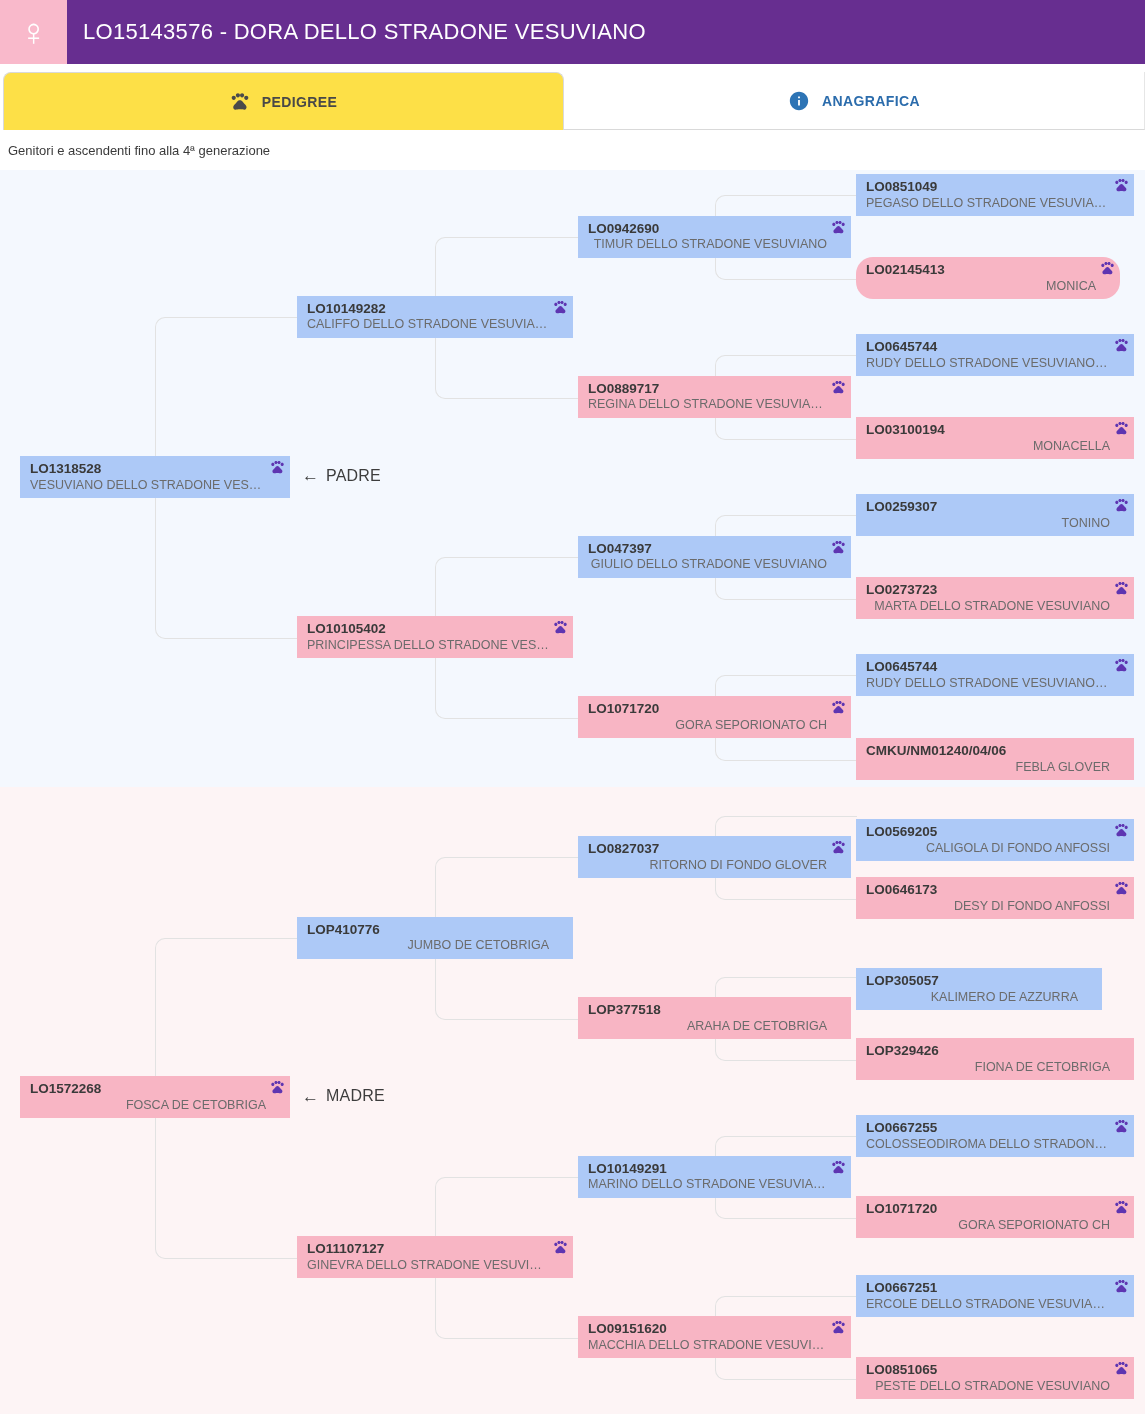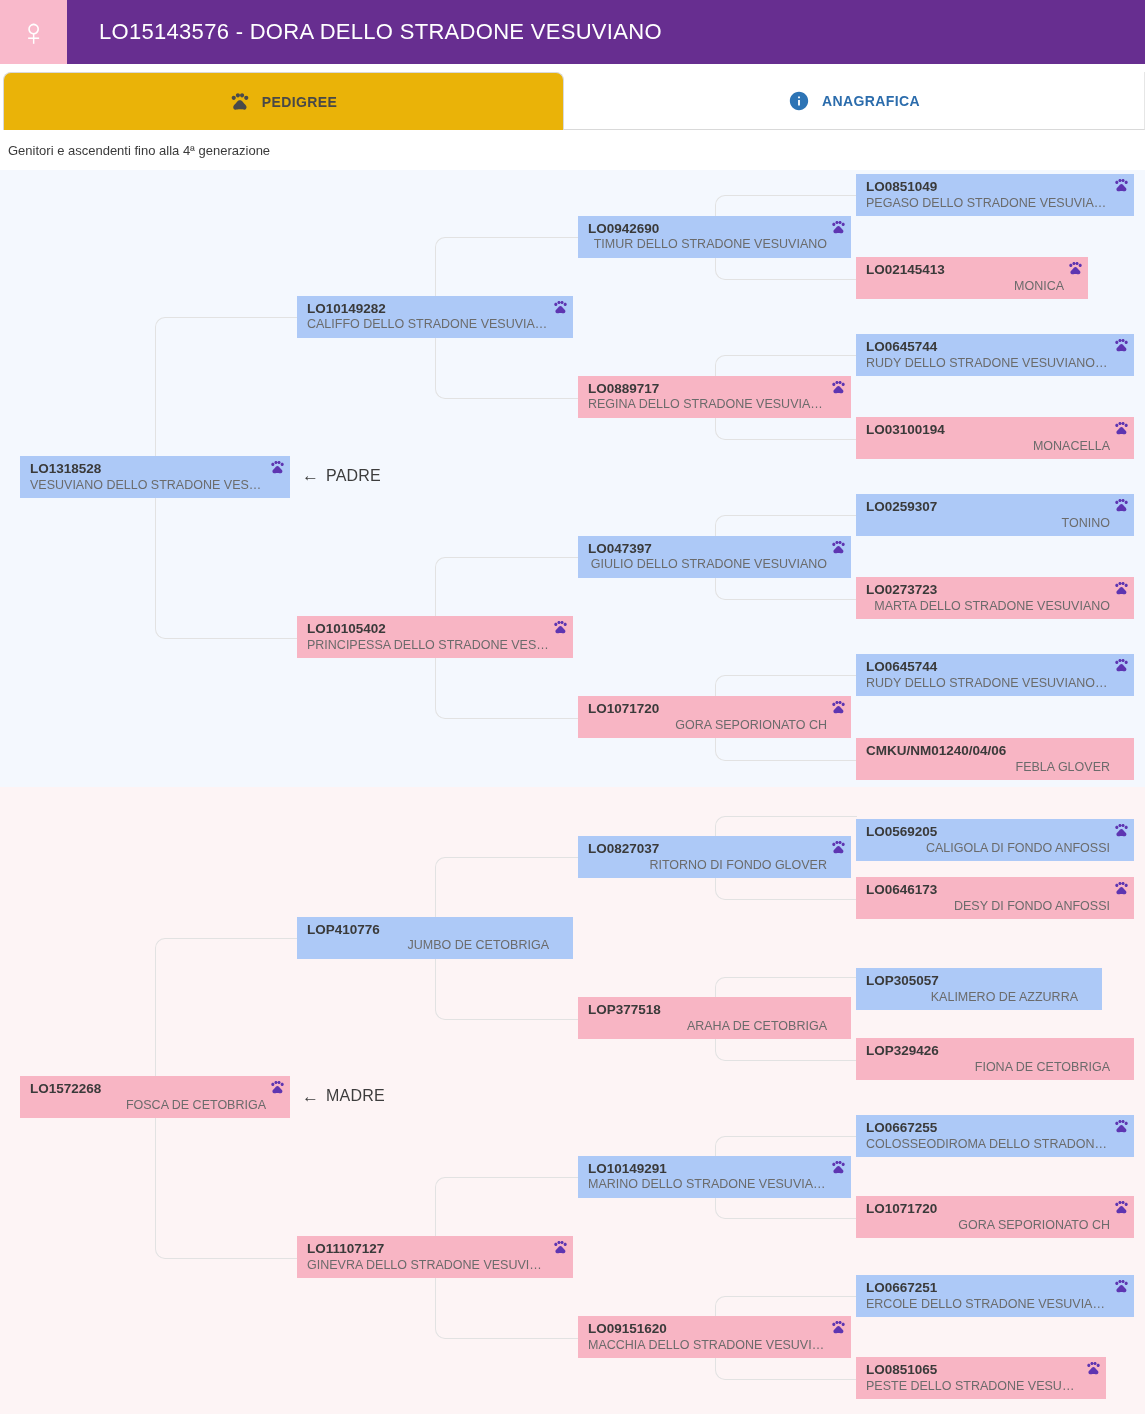--- a/index.html
+++ b/index.html
@@ -2,27 +2,27 @@
 <html><head>
 <meta charset="utf-8">
 <style>
   html,body{margin:0;padding:0;background:#fff;}
   body{width:1145px;font-family:"Liberation Sans","DejaVu Sans",sans-serif;-webkit-font-smoothing:antialiased;}
 
   
   .app-header{display:flex;height:64px;}
   .sex-badge{width:67px;background:#f9b9cb;display:flex;align-items:center;justify-content:center;}
   .sex-badge .glyph{color:#fff;font-size:38px;line-height:1;font-weight:400;}
-  .title-bar{flex:1;background:#672e90;display:flex;align-items:center;padding-left:32px;}
+  .title-bar{flex:1;background:#672e90;display:flex;align-items:center;padding-left:16px;}
   .title-bar .t{color:#fff;font-size:22px;font-weight:500;letter-spacing:.3px;}
 
   
   .tabs{display:flex;height:58px;margin-top:8px;align-items:stretch;}
   .tab{display:flex;align-items:center;justify-content:center;gap:12px;cursor:pointer;}
-  .tab-active{width:559px;border:1px solid #d9d9d9;border-bottom:none;border-radius:8px 8px 0 0;margin-left:3px;background:#eab308;color:#484848;}
+  .tab-active{width:559px;border:1px solid #d9d9d9;border-bottom:none;border-radius:8px 8px 0 0;margin-left:3px;background:#fde047;color:#484848;}
   .tab-rest{flex:1;border-bottom:1px solid #d9d9d9;border-right:1px solid #e6e6e6;color:#2b6cac;}
   .tab .lbl{font-size:14px;font-weight:700;letter-spacing:.4px;}
   .tab svg{display:block;}
 
   
   .caption{margin:13px 0 12px 8px;font-size:13px;color:#3a3a3a;}
 
   
   #tree{position:relative;width:1145px;height:1244px;overflow:hidden;}
   .bg-half{position:absolute;left:0;width:100%;z-index:0;}
@@ -194,21 +194,21 @@
           <path d="M4.5 9.5c1.38 0 2.5-1.12 2.5-2.5S5.88 4.5 4.5 4.5 2 5.62 2 7s1.12 2.5 2.5 2.5zm5-3c1.38 0 2.5-1.12 2.5-2.5S10.88 1.5 9.5 1.5 7 2.62 7 4s1.12 2.5 2.5 2.5zm5 0c1.38 0 2.5-1.12 2.5-2.5s-1.12-2.5-2.5-2.5S12 2.62 12 4s1.12 2.5 2.5 2.5zm5 3c1.38 0 2.5-1.12 2.5-2.5s-1.12-2.5-2.5-2.5S17 5.62 17 7s1.12 2.5 2.5 2.5zm-2.29 4.62c-.87-1.02-1.6-1.89-2.48-2.91-.46-.54-1.05-1.08-1.75-1.32-.11-.04-.22-.07-.33-.09-.25-.04-.52-.04-.78-.04s-.53 0-.79.05c-.11.02-.22.05-.33.09-.7.24-1.28.78-1.75 1.32-.87 1.02-1.6 1.89-2.48 2.91-1.31 1.31-2.92 2.76-2.62 4.79.29 1.02 1.02 2.03 2.33 2.32.73.15 3.06-.44 5.54-.44h.18c2.48 0 4.81.58 5.54.44 1.31-.29 2.04-1.31 2.33-2.32.31-2.04-1.3-3.49-2.61-4.8z"></path>
         </svg></span>
     </div>
     <div class="node male" style="left: 856px; width: 278px; top: 4px;">
       <div class="nid">LO0851049</div>
       <div class="nname">PEGASO DELLO STRADONE VESUVIANO</div>
       <span class="paw"><svg width="15" height="15" viewBox="0 0 24 24" fill="currentColor">
           <path d="M4.5 9.5c1.38 0 2.5-1.12 2.5-2.5S5.88 4.5 4.5 4.5 2 5.62 2 7s1.12 2.5 2.5 2.5zm5-3c1.38 0 2.5-1.12 2.5-2.5S10.88 1.5 9.5 1.5 7 2.62 7 4s1.12 2.5 2.5 2.5zm5 0c1.38 0 2.5-1.12 2.5-2.5s-1.12-2.5-2.5-2.5S12 2.62 12 4s1.12 2.5 2.5 2.5zm5 3c1.38 0 2.5-1.12 2.5-2.5s-1.12-2.5-2.5-2.5S17 5.62 17 7s1.12 2.5 2.5 2.5zm-2.29 4.62c-.87-1.02-1.6-1.89-2.48-2.91-.46-.54-1.05-1.08-1.75-1.32-.11-.04-.22-.07-.33-.09-.25-.04-.52-.04-.78-.04s-.53 0-.79.05c-.11.02-.22.05-.33.09-.7.24-1.28.78-1.75 1.32-.87 1.02-1.6 1.89-2.48 2.91-1.31 1.31-2.92 2.76-2.62 4.79.29 1.02 1.02 2.03 2.33 2.32.73.15 3.06-.44 5.54-.44h.18c2.48 0 4.81.58 5.54.44 1.31-.29 2.04-1.31 2.33-2.32.31-2.04-1.3-3.49-2.61-4.8z"></path>
         </svg></span>
     </div>
-    <div class="node female" style="left: 856px; width: 232px; top: 87px;">
+    <div class="node female" style="left: 856px; width: 264px; top: 87px; border-radius: 17px;">
       <div class="nid">LO02145413</div>
       <div class="nname">MONICA</div>
       <span class="paw"><svg width="15" height="15" viewBox="0 0 24 24" fill="currentColor">
           <path d="M4.5 9.5c1.38 0 2.5-1.12 2.5-2.5S5.88 4.5 4.5 4.5 2 5.62 2 7s1.12 2.5 2.5 2.5zm5-3c1.38 0 2.5-1.12 2.5-2.5S10.88 1.5 9.5 1.5 7 2.62 7 4s1.12 2.5 2.5 2.5zm5 0c1.38 0 2.5-1.12 2.5-2.5s-1.12-2.5-2.5-2.5S12 2.62 12 4s1.12 2.5 2.5 2.5zm5 3c1.38 0 2.5-1.12 2.5-2.5s-1.12-2.5-2.5-2.5S17 5.62 17 7s1.12 2.5 2.5 2.5zm-2.29 4.62c-.87-1.02-1.6-1.89-2.48-2.91-.46-.54-1.05-1.08-1.75-1.32-.11-.04-.22-.07-.33-.09-.25-.04-.52-.04-.78-.04s-.53 0-.79.05c-.11.02-.22.05-.33.09-.7.24-1.28.78-1.75 1.32-.87 1.02-1.6 1.89-2.48 2.91-1.31 1.31-2.92 2.76-2.62 4.79.29 1.02 1.02 2.03 2.33 2.32.73.15 3.06-.44 5.54-.44h.18c2.48 0 4.81.58 5.54.44 1.31-.29 2.04-1.31 2.33-2.32.31-2.04-1.3-3.49-2.61-4.8z"></path>
         </svg></span>
     </div>
     <div class="node male" style="left: 856px; width: 278px; top: 164px;">
       <div class="nid">LO0645744</div>
       <div class="nname">RUDY DELLO STRADONE VESUVIANO CH</div>
       <span class="paw"><svg width="15" height="15" viewBox="0 0 24 24" fill="currentColor">
@@ -283,20 +283,20 @@
           <path d="M4.5 9.5c1.38 0 2.5-1.12 2.5-2.5S5.88 4.5 4.5 4.5 2 5.62 2 7s1.12 2.5 2.5 2.5zm5-3c1.38 0 2.5-1.12 2.5-2.5S10.88 1.5 9.5 1.5 7 2.62 7 4s1.12 2.5 2.5 2.5zm5 0c1.38 0 2.5-1.12 2.5-2.5s-1.12-2.5-2.5-2.5S12 2.62 12 4s1.12 2.5 2.5 2.5zm5 3c1.38 0 2.5-1.12 2.5-2.5s-1.12-2.5-2.5-2.5S17 5.62 17 7s1.12 2.5 2.5 2.5zm-2.29 4.62c-.87-1.02-1.6-1.89-2.48-2.91-.46-.54-1.05-1.08-1.75-1.32-.11-.04-.22-.07-.33-.09-.25-.04-.52-.04-.78-.04s-.53 0-.79.05c-.11.02-.22.05-.33.09-.7.24-1.28.78-1.75 1.32-.87 1.02-1.6 1.89-2.48 2.91-1.31 1.31-2.92 2.76-2.62 4.79.29 1.02 1.02 2.03 2.33 2.32.73.15 3.06-.44 5.54-.44h.18c2.48 0 4.81.58 5.54.44 1.31-.29 2.04-1.31 2.33-2.32.31-2.04-1.3-3.49-2.61-4.8z"></path>
         </svg></span>
     </div>
     <div class="node male" style="left: 856px; width: 278px; top: 1105px;">
       <div class="nid">LO0667251</div>
       <div class="nname">ERCOLE DELLO STRADONE VESUVIANO</div>
       <span class="paw"><svg width="15" height="15" viewBox="0 0 24 24" fill="currentColor">
           <path d="M4.5 9.5c1.38 0 2.5-1.12 2.5-2.5S5.88 4.5 4.5 4.5 2 5.62 2 7s1.12 2.5 2.5 2.5zm5-3c1.38 0 2.5-1.12 2.5-2.5S10.88 1.5 9.5 1.5 7 2.62 7 4s1.12 2.5 2.5 2.5zm5 0c1.38 0 2.5-1.12 2.5-2.5s-1.12-2.5-2.5-2.5S12 2.62 12 4s1.12 2.5 2.5 2.5zm5 3c1.38 0 2.5-1.12 2.5-2.5s-1.12-2.5-2.5-2.5S17 5.62 17 7s1.12 2.5 2.5 2.5zm-2.29 4.62c-.87-1.02-1.6-1.89-2.48-2.91-.46-.54-1.05-1.08-1.75-1.32-.11-.04-.22-.07-.33-.09-.25-.04-.52-.04-.78-.04s-.53 0-.79.05c-.11.02-.22.05-.33.09-.7.24-1.28.78-1.75 1.32-.87 1.02-1.6 1.89-2.48 2.91-1.31 1.31-2.92 2.76-2.62 4.79.29 1.02 1.02 2.03 2.33 2.32.73.15 3.06-.44 5.54-.44h.18c2.48 0 4.81.58 5.54.44 1.31-.29 2.04-1.31 2.33-2.32.31-2.04-1.3-3.49-2.61-4.8z"></path>
         </svg></span>
     </div>
-    <div class="node female" style="left: 856px; width: 250px; top: 1187px;">
+    <div class="node female" style="left: 856px; width: 278px; top: 1187px;">
       <div class="nid">LO0851065</div>
       <div class="nname">PESTE DELLO STRADONE VESUVIANO</div>
       <span class="paw"><svg width="15" height="15" viewBox="0 0 24 24" fill="currentColor">
           <path d="M4.5 9.5c1.38 0 2.5-1.12 2.5-2.5S5.88 4.5 4.5 4.5 2 5.62 2 7s1.12 2.5 2.5 2.5zm5-3c1.38 0 2.5-1.12 2.5-2.5S10.88 1.5 9.5 1.5 7 2.62 7 4s1.12 2.5 2.5 2.5zm5 0c1.38 0 2.5-1.12 2.5-2.5s-1.12-2.5-2.5-2.5S12 2.62 12 4s1.12 2.5 2.5 2.5zm5 3c1.38 0 2.5-1.12 2.5-2.5s-1.12-2.5-2.5-2.5S17 5.62 17 7s1.12 2.5 2.5 2.5zm-2.29 4.62c-.87-1.02-1.6-1.89-2.48-2.91-.46-.54-1.05-1.08-1.75-1.32-.11-.04-.22-.07-.33-.09-.25-.04-.52-.04-.78-.04s-.53 0-.79.05c-.11.02-.22.05-.33.09-.7.24-1.28.78-1.75 1.32-.87 1.02-1.6 1.89-2.48 2.91-1.31 1.31-2.92 2.76-2.62 4.79.29 1.02 1.02 2.03 2.33 2.32.73.15 3.06-.44 5.54-.44h.18c2.48 0 4.81.58 5.54.44 1.31-.29 2.04-1.31 2.33-2.32.31-2.04-1.3-3.49-2.61-4.8z"></path>
         </svg></span>
     </div>
   </div>
 
 </body></html>

